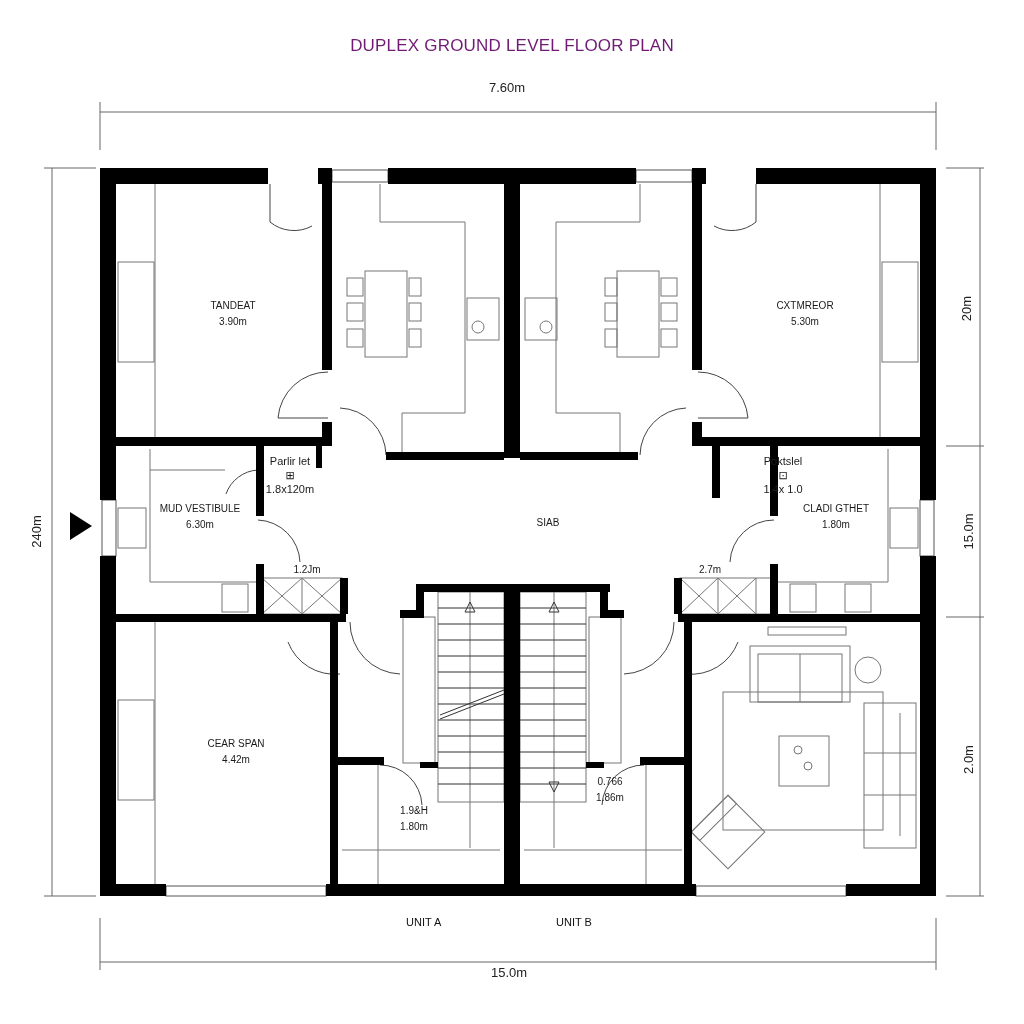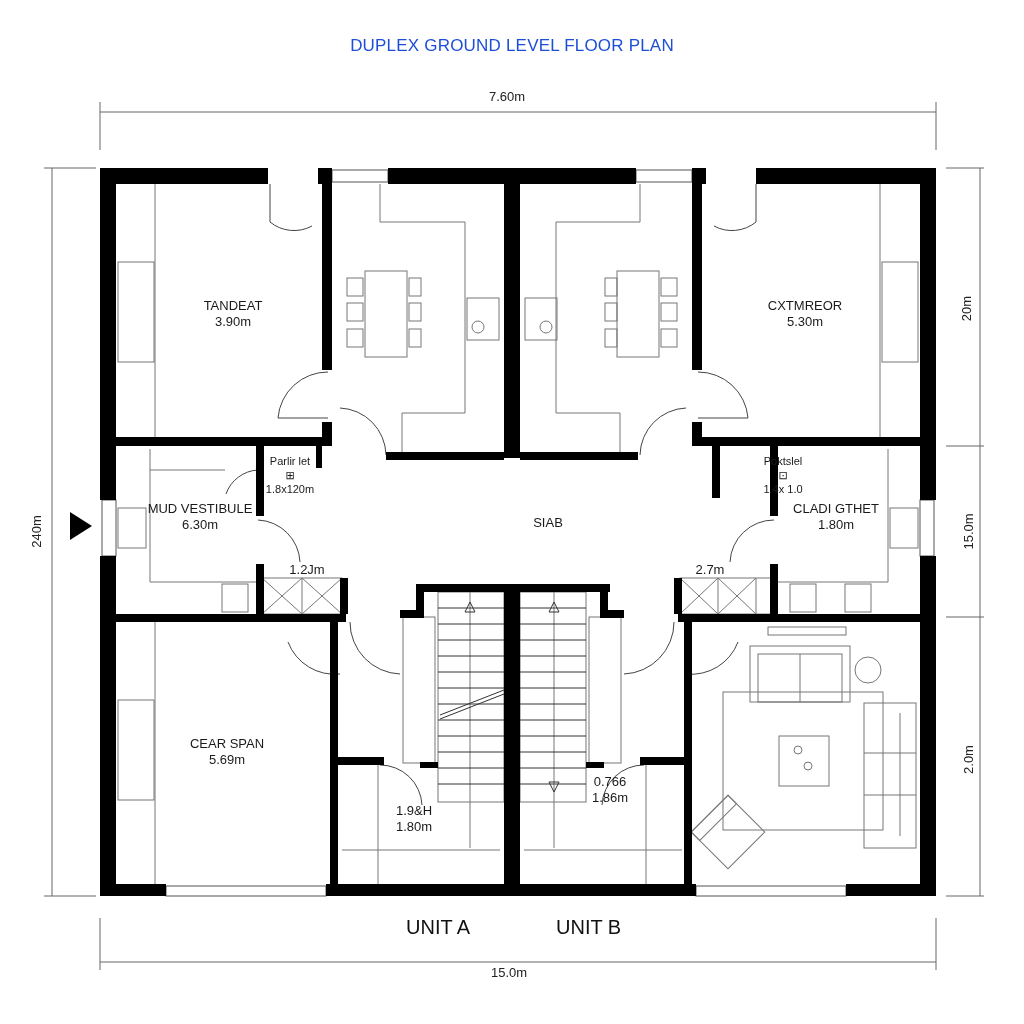--- a/index.html
+++ b/index.html
@@ -1,30 +1,30 @@
 <!DOCTYPE html>
 <html><head>
 <meta charset="utf-8">
 <style>
   html, body { margin:0; padding:0; background:#ffffff; }
   body { width:1024px; height:1024px; position:relative; overflow:hidden; font-family:"Liberation Sans", sans-serif; color:#111; }
   svg { position:absolute; left:0; top:0; }
-  .lbl { position:absolute; text-align:center; white-space:nowrap; color:#1a1a1a; font-size:13px; line-height:16px; transform:translateX(-50%); }
+  .lbl { position:absolute; text-align:center; white-space:nowrap; color:#1a1a1a; font-size:10px; line-height:16px; transform:translateX(-50%); }
   .lbl.sm { font-size:11px; line-height:14px; }
-  .title { position:absolute; top:36px; left:0; width:1024px; text-align:center; font-size:17px; letter-spacing:0.2px; color:#1d4ed8; }
+  .title { position:absolute; top:36px; left:0; width:1024px; text-align:center; font-size:17px; letter-spacing:0.2px; color:#701a75; }
   .dim { position:absolute; font-size:13px; color:#222; }
   .vdim { position:absolute; font-size:13px; color:#222; transform:rotate(-90deg); transform-origin:center; white-space:nowrap; }
-  .unit { position:absolute; font-size:20px; color:#111; }
+  .unit { position:absolute; font-size:11px; color:#111; }
 </style>
 </head>
 <body>
 
 <div class="title">DUPLEX GROUND LEVEL FLOOR PLAN</div>
 
-<div class="dim" style="left:489px;top:89px;text-align:right;">7.60m</div>
+<div class="dim" style="left:489px;top:80px;text-align:right;">7.60m</div>
 <div class="dim" style="left:491px;top:965px;">15.0m</div>
 <div class="vdim" style="left:20px;top:524px;">240m</div>
 <div class="vdim" style="left:954px;top:301px;">20m</div>
 <div class="vdim" style="left:950px;top:524px;">15.0m</div>
 <div class="vdim" style="left:954px;top:752px;">2.0m</div>
 
 <div class="unit" style="left:406px;top:916px;">UNIT A</div>
 <div class="unit" style="left:556px;top:916px;">UNIT B</div>
 
 <svg width="1024" height="1024" viewBox="0 0 1024 1024">
@@ -289,23 +289,23 @@
 </div>
 <div class="lbl" style="left:506px;top:515px;margin-left:42px;">
   <div>SIAB</div>
 </div>
 <div class="lbl" style="left:307px;top:562px;">
   <div>1.2Jm</div>
 </div>
 <div class="lbl" style="left:710px;top:562px;">
   <div>2.7m</div>
 </div>
-<div class="lbl" style="left:227px;top:736px;text-align:center;">
+<div class="lbl" style="left:236px;top:736px;text-align:center;">
   <div>CEAR SPAN</div>
-  <div>5.69m</div>
+  <div>4.42m</div>
 </div>
 <div class="lbl" style="left:414px;top:803px;">
   <div>1.9&amp;H</div>
   <div>1.80m</div>
 </div>
 <div class="lbl" style="left:610px;top:774px;">
   <div>0.766</div>
   <div>1.86m</div>
 </div>
 

